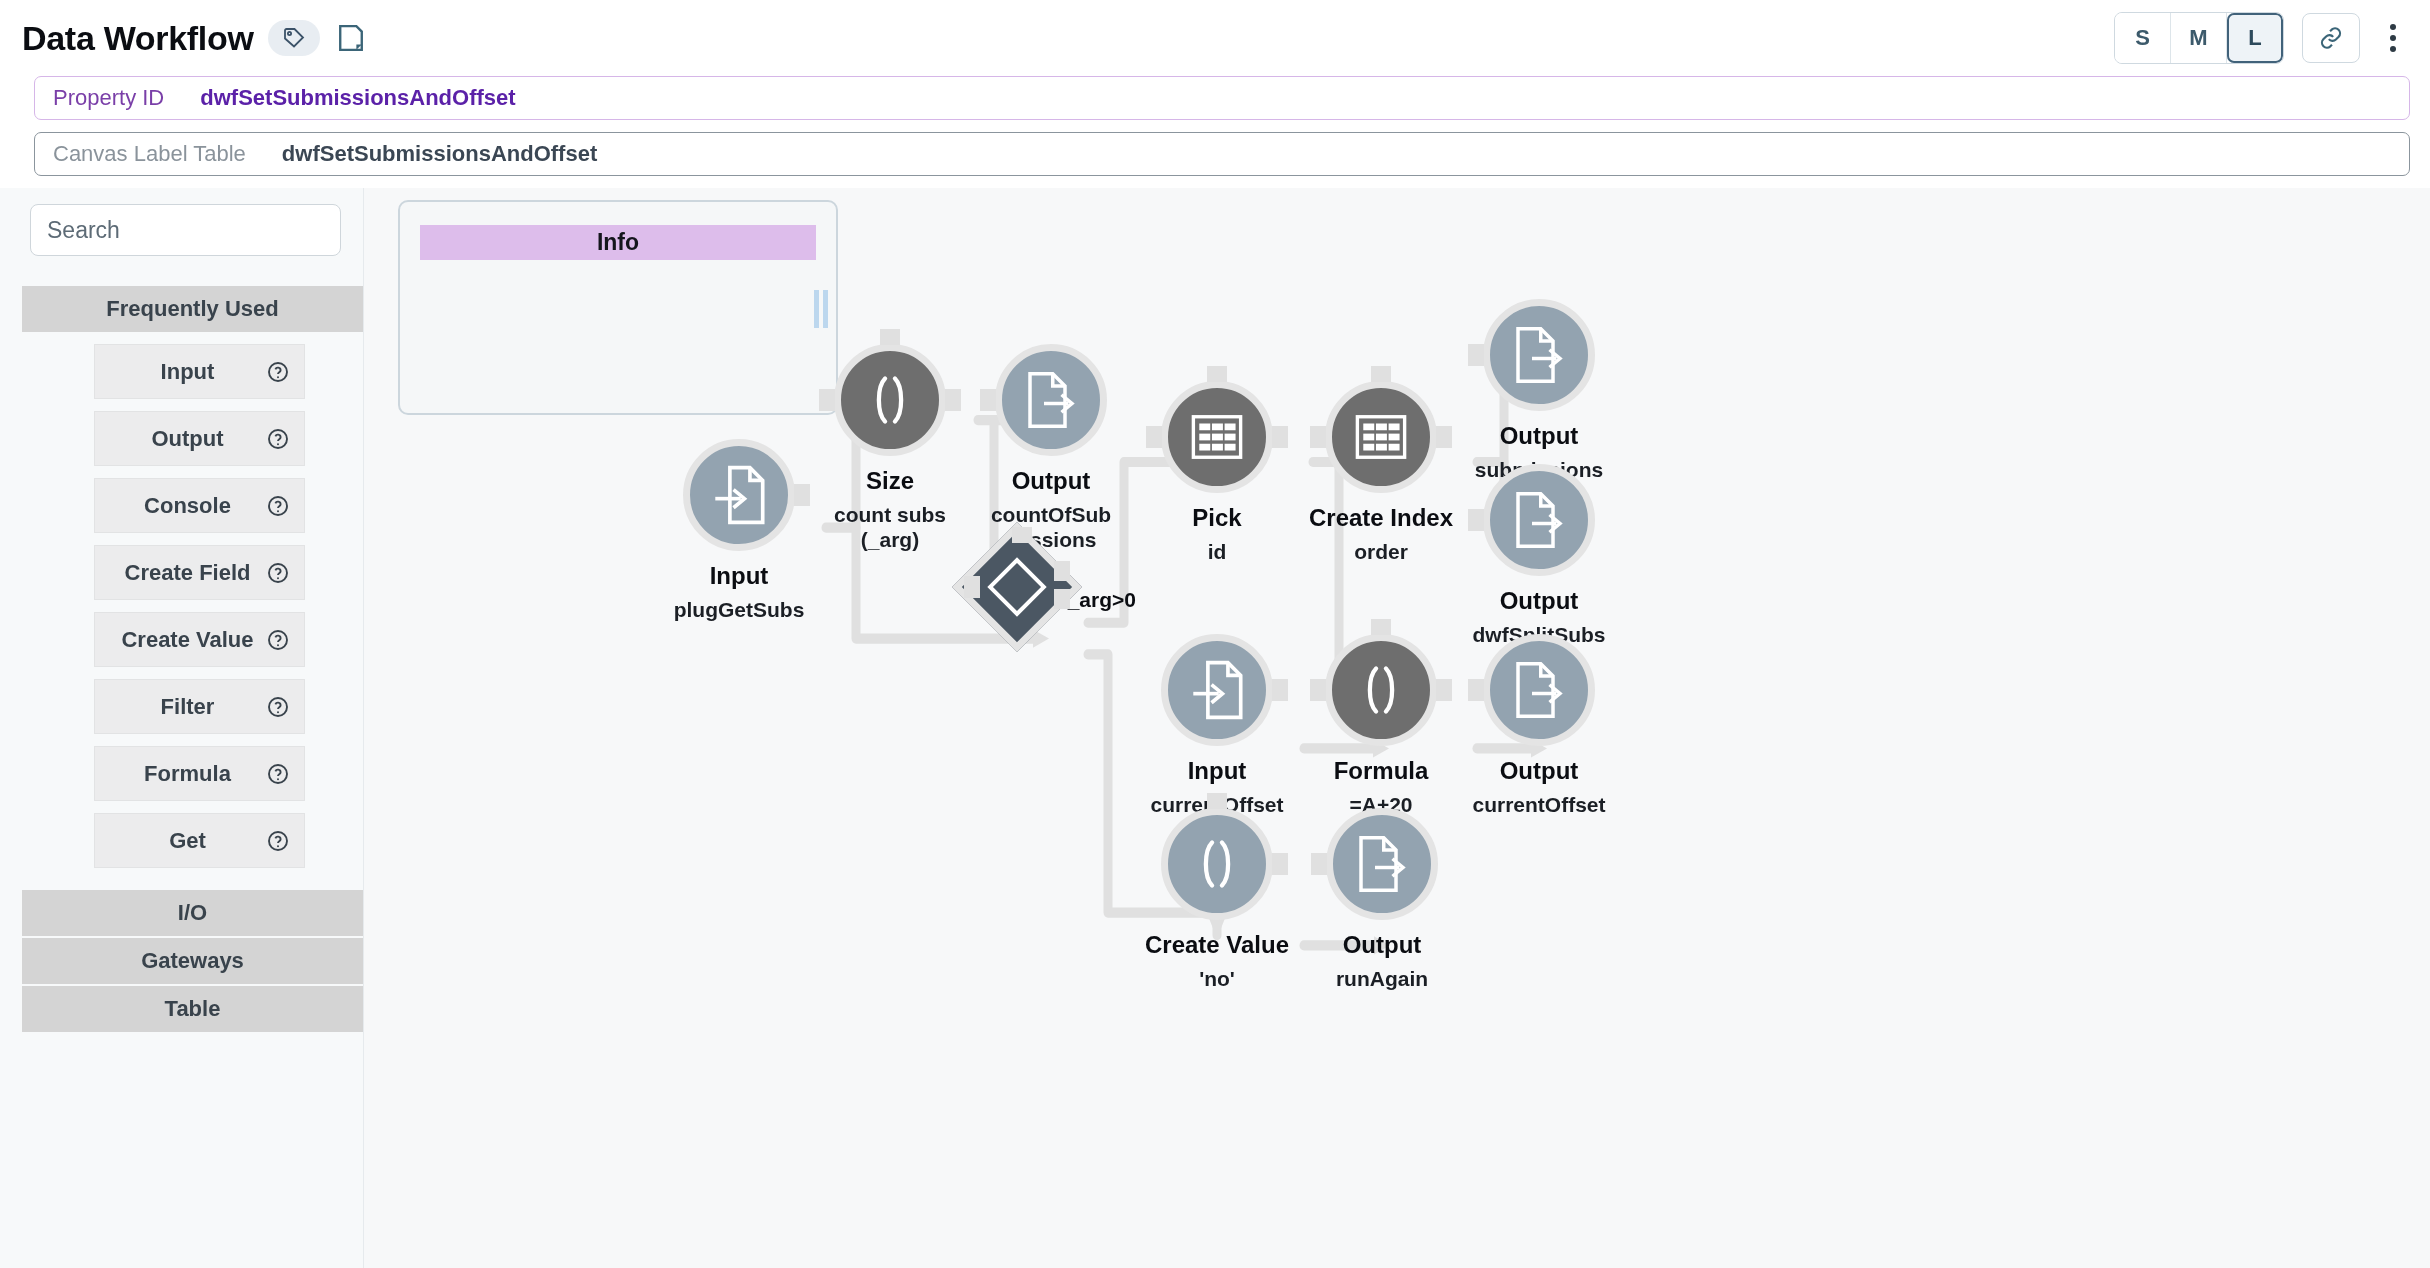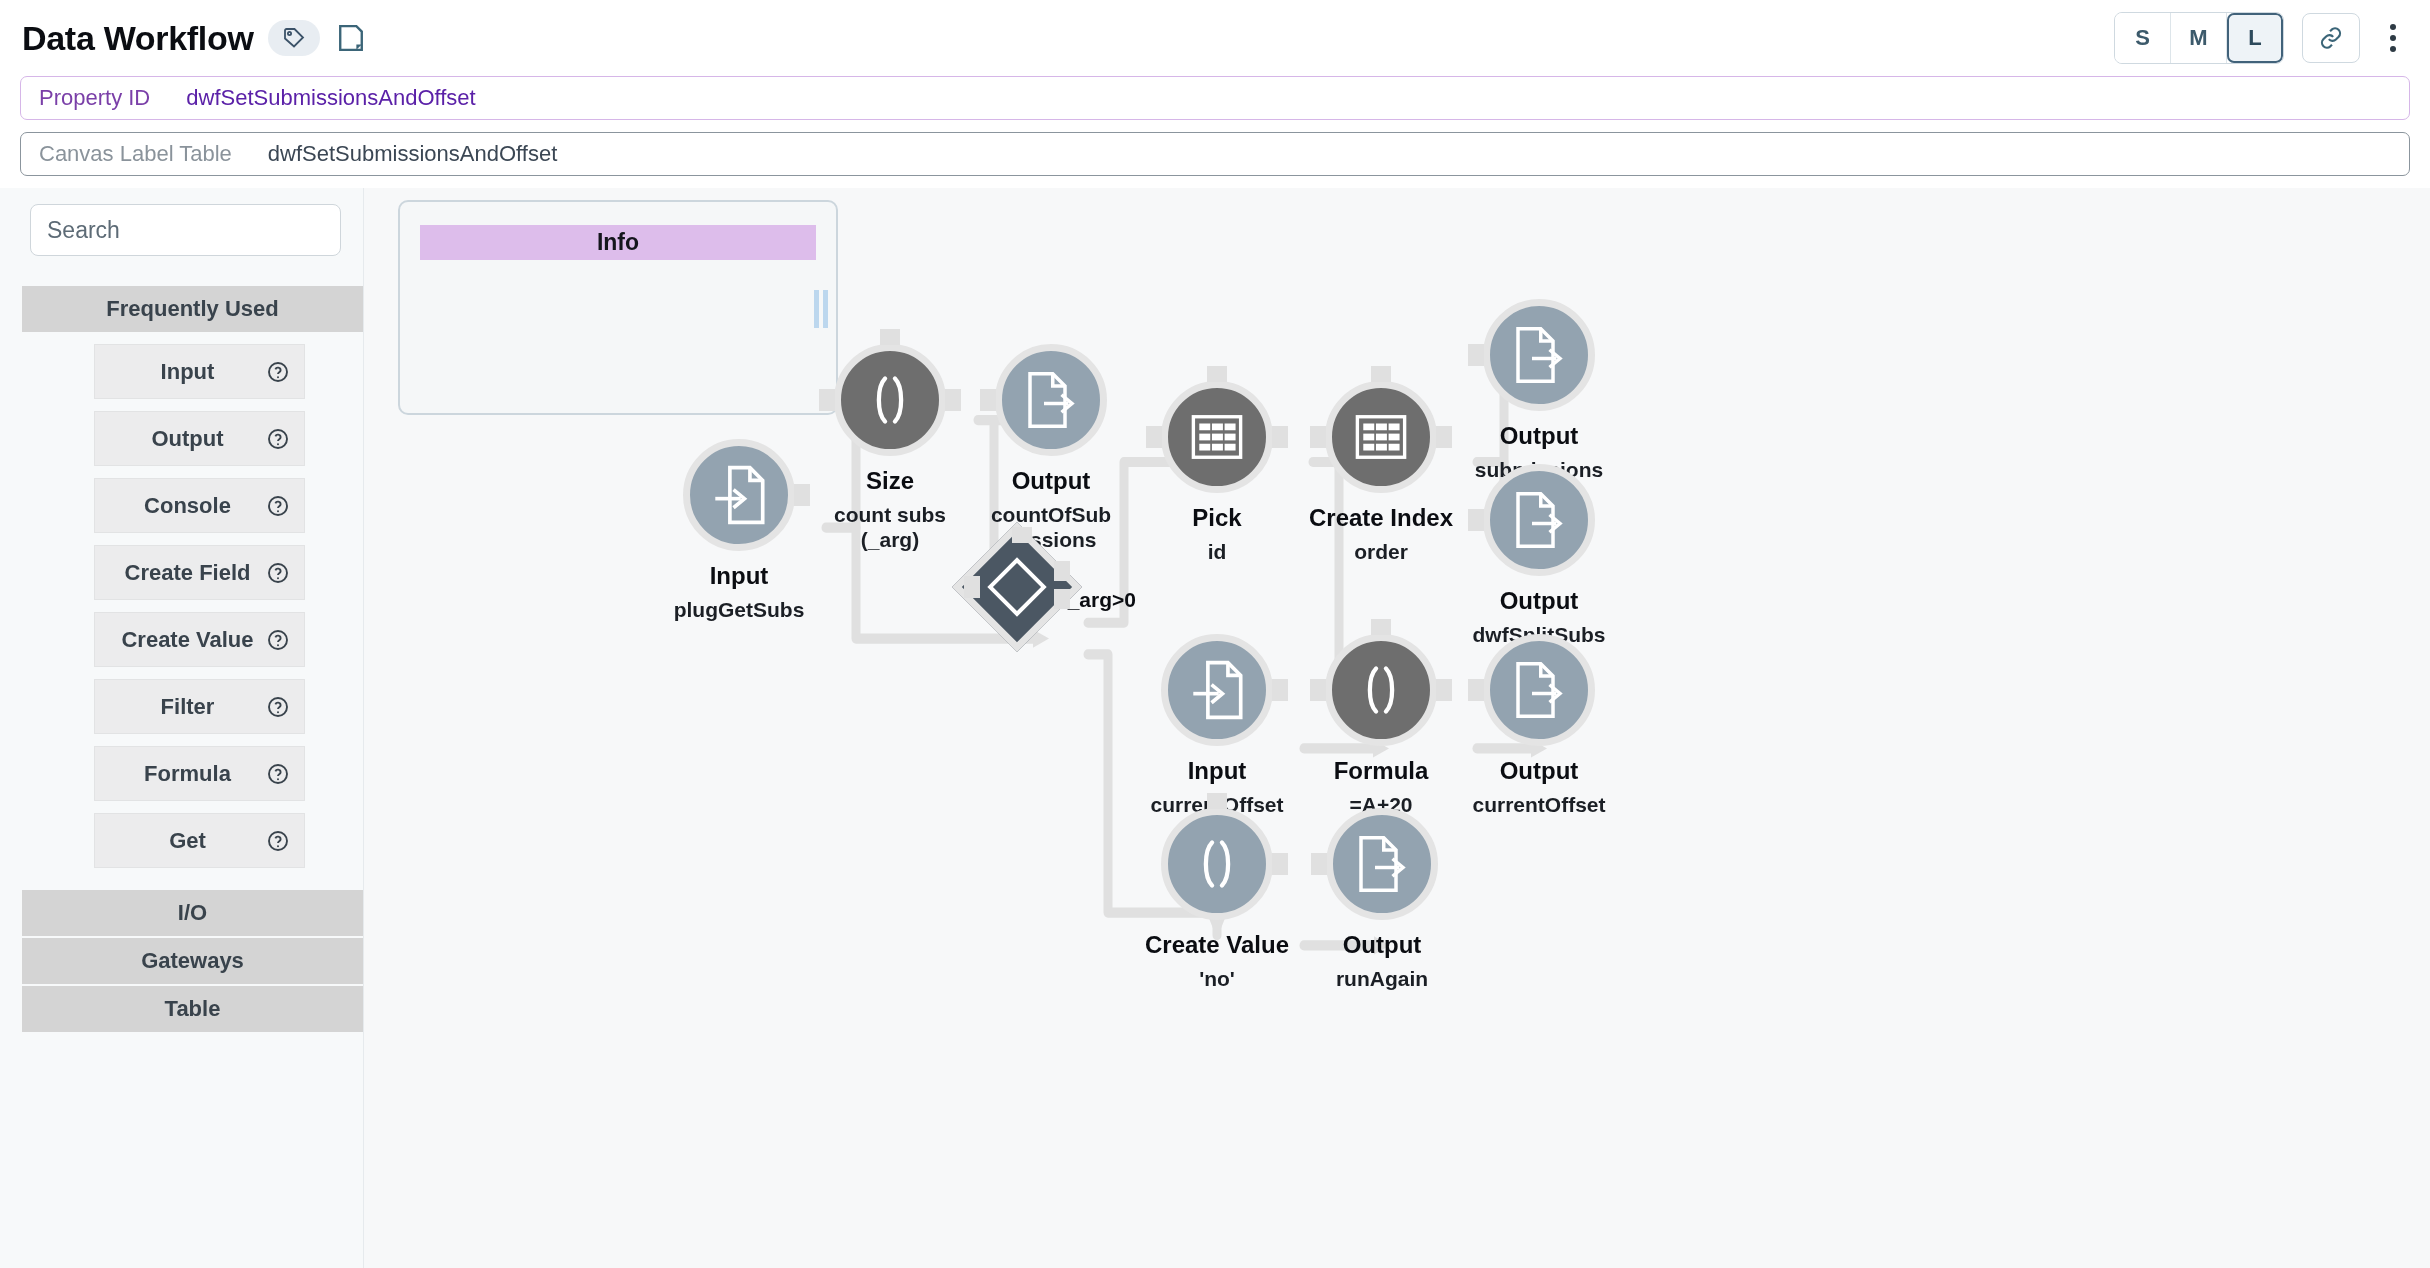--- a/index.html
+++ b/index.html
@@ -54,31 +54,31 @@
     background: #fff; display: flex; align-items: center; justify-content: center;
     cursor: pointer;
   }
   .kebab {
     width: 30px; height: 50px; display: flex; flex-direction: column;
     align-items: center; justify-content: center; gap: 5px; cursor: pointer;
   }
   .kebab span { width: 6px; height: 6px; border-radius: 50%; background: #2e3b45; display:block; }
 
   
-  .fields { padding: 0 20px; }
+  .fields { padding: 0 20px; margin-left: 14px; }
   .field-row {
     height: 44px; border-radius: 7px; display: flex; align-items: center;
     padding: 0 18px; margin-bottom: 12px; background: #fff;
   }
   .field-row.purple { border: 1px solid #d6b6e8; }
   .field-row.gray   { border: 1px solid #8b959d; }
   .field-label { font-size: 22px; white-space: nowrap; }
   .field-row.purple .field-label { color: #7a3fa8; }
   .field-row.gray   .field-label { color: #8a939b; }
-  .field-value { font-size: 22px; font-weight: normal; margin-left: 36px; white-space: nowrap; }
+  .field-value { font-size: 22px; font-weight: bold; margin-left: 36px; white-space: nowrap; }
   .field-row.purple .field-value { color: #5b21a8; }
   .field-row.gray   .field-value { color: #3b4754; }
 
   
   .body { display: flex; height: 1268px; }
 
   
   .sidebar {
     width: 364px; flex: 0 0 364px; background: #f7f9fa;
     border-right: 1px solid #e6eaed;

